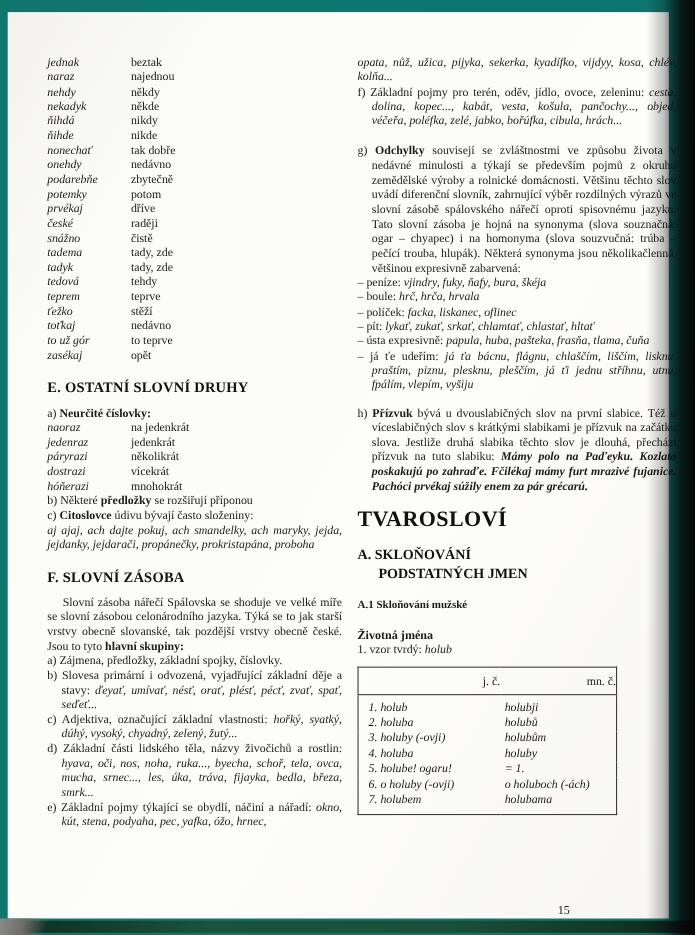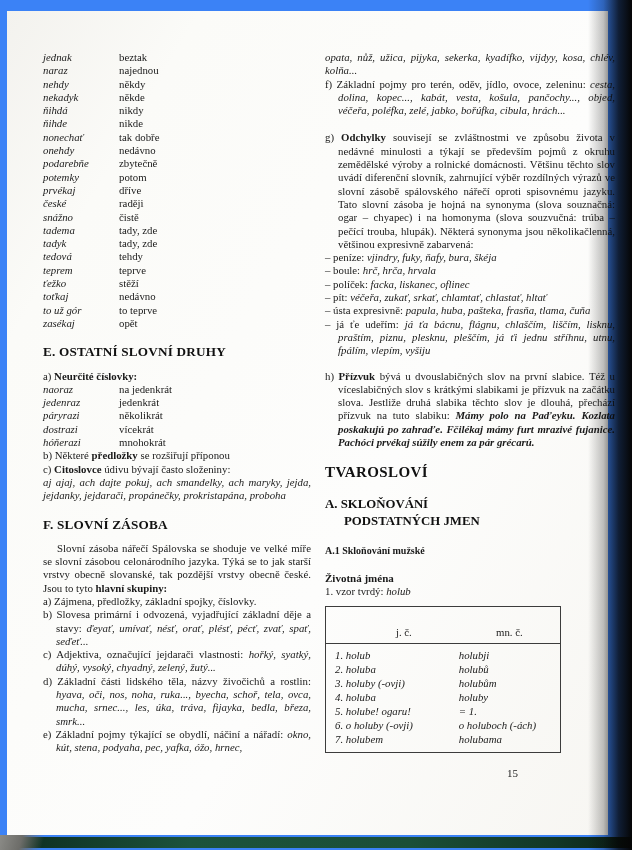--- a/index.html
+++ b/index.html
@@ -1,18 +1,18 @@
 <!DOCTYPE html>
 <html><head>
 <meta charset="utf-8">
 <style>
   html,body { margin:0; padding:0; background:#000; }
   .canvas {
     position:relative; width:632px; height:850px; overflow:hidden;
-    background:#3b82f6;
+    background:#0f766e;
     font-family:"Liberation Serif", serif;
   }
   .page {
     position:absolute; left:7px; top:11px; width:601px; height:824px;
     background:linear-gradient(120deg,#f3f2ee 0%,#fbfbf8 18%,#fdfdfc 60%,#f7f6f2 100%);
   }
   .edge-right {
     position:absolute; top:0; right:0; width:44px; height:100%;
     background:linear-gradient(to right, rgba(5,5,5,0) 0%, rgba(10,10,10,0.25) 35%, rgba(5,5,5,0.8) 70%, #050505 100%);
     pointer-events:none; z-index:5;
@@ -33,47 +33,47 @@
 
   .pair { display:flex; }
   .pair .d { width:76px; flex-shrink:0; font-style:italic; }
   .it { font-style:italic; }
   .b  { font-weight:bold; }
   .just { text-align:justify; }
   .hang { padding-left:13px; text-indent:-13px; text-align:justify; }
   .indent1 { text-indent:14px; }
 
   .h-section { font-size:13.2px; font-weight:bold; letter-spacing:0.2px; margin:15px 0 11px 0; color:#111; }
-  .h-tvaro   { font-size:15px;   font-weight:bold; letter-spacing:0.4px; margin:17px 0 0 0; color:#111; }
+  .h-tvaro   { font-size:20px;   font-weight:bold; letter-spacing:0.4px; margin:17px 0 0 0; color:#111; }
   .h-sklon   { font-size:12.8px; font-weight:bold; margin:16px 0 0 0; color:#111; line-height:17px; }
   .h-sklon .line2 { padding-left:19px; }
   .h-a1      { font-size:10px; font-weight:bold; margin:14px 0 0 0; }
   .h-zivotna { font-size:11px;   font-weight:bold; margin:15px 0 0 0; }
   .gap-s { margin-top:12px; }
   .gap-m { margin-top:14px; }
 
   .syn::before { content:"– "; }
   .syn { padding-left:13px; text-indent:-13px; text-align:justify; }
 
   .decl-table {
     width:236px; border-collapse:collapse; margin-top:7px;
     border:1.5px solid #3c3c3c; font-size:10.8px; color:#191919;
   }
   .decl-table th {
-    font-weight:normal; text-align:center; border-bottom:1.5px solid #3c3c3c;
-    padding:19px 0 4px 0;
+    font-weight:normal; text-align:right; border-bottom:1.5px solid #3c3c3c;
+    padding:7px 0 4px 0;
   }
   .decl-table th.c1 { padding-left:27px; width:55%; }
   .decl-table th.c2 { padding-left:4px; }
   .decl-table td { font-style:italic; padding:0.4px 0 0.4px 9px; }
   .decl-table td.c2 { padding-left:4px;margin-left:24px; }
   .decl-table tbody tr:first-child td { padding-top:5px; }
   .decl-table tbody tr:last-child td { padding-bottom:5px; }
 
-  .page-num { position:absolute; left:500px; top:756px; font-size:11px; color:#222;font-family:Liberation Serif, serif; }
+  .page-num { position:absolute; left:500px; top:811px; font-size:11px; color:#222;font-family:Liberation Serif, serif; }
 </style>
 </head>
 <body>
 
 <div class="canvas">
   <div class="page">
 
     <div class="col col-left">
 
       <div>
@@ -207,21 +207,21 @@
         <span>Slovní zásoba nářečí Spálovska se shoduje ve velké míře se slovní zásobou celonárodního jazyka. Týká se to jak starší vrstvy obecně slovanské, tak pozdější vrstvy obecně české. Jsou to tyto </span><span class="b">hlavní skupiny:</span>
       </div>
 
       <div class="hang">
         <span>a) </span><span>Zájmena, předložky, základní spojky, číslovky.</span>
       </div>
       <div class="hang">
         <span>b) </span><span>Slovesa primární i odvozená, vyjadřující základní děje a stavy: </span><span class="it">ďeyať, umívať, nésť, orať, plésť, pécť, zvať, spať, seďeť...</span>
       </div>
       <div class="hang">
-        <span>c) </span><span>Adjektiva, označující jejdarači vlastnosti: </span><span class="it">hořký, syatký, dúhý, vysoký, chyadný, zelený, žutý...</span>
+        <span>c) </span><span>Adjektiva, označující základní vlastnosti: </span><span class="it">hořký, syatký, dúhý, vysoký, chyadný, zelený, žutý...</span>
       </div>
       <div class="hang">
         <span>d) </span><span>Základní části lidského těla, názvy živočichů a rostlin: </span><span class="it">hyava, oči, nos, noha, ruka..., byecha, schoř, tela, ovca, mucha, srnec..., les, úka, tráva, fijayka, bedla, březa, smrk...</span>
       </div>
       <div class="hang">
         <span>e) </span><span>Základní pojmy týkající se obydlí, náčiní a nářadí: </span><span class="it">okno, kút, stena, podyaha, pec, yafka, óžo, hrnec,</span>
       </div>
     </div>
 
     <div class="col col-right">
@@ -233,21 +233,21 @@
       </div>
 
       <div class="hang gap-m">
         <span>g) </span><span class="b">Odchylky</span><span> souvisejí se zvláštnostmi ve způsobu života v nedávné minulosti a týkají se především pojmů z okruhu zemědělské výroby a rolnické domácnosti. Většinu těchto slov uvádí diferenční slovník, zahrnující výběr rozdílných výrazů ve slovní zásobě spálovského nářečí oproti spisovnému jazyku. Tato slovní zásoba je hojná na synonyma (slova souznačná: ogar – chyapec) i na homonyma (slova souzvučná: trúba – pečící trouba, hlupák). Některá synonyma jsou několikačlenná, většinou expresivně zabarvená:</span>
       </div>
 
       <div>
         <div class="syn"><span>peníze: </span><span class="it">vjindry, fuky, ňafy, bura, škéja</span></div>
         <div class="syn"><span>boule: </span><span class="it">hrč, hrča, hrvala</span></div>
         <div class="syn"><span>políček: </span><span class="it">facka, liskanec, oflinec</span></div>
-        <div class="syn"><span>pít: </span><span class="it">véčeřa, zukať, srkať, chlamtať, chlastať, hltať</span></div>
+        <div class="syn"><span>pít: </span><span class="it">lykať, zukať, srkať, chlamtať, chlastať, hltať</span></div>
         <div class="syn"><span>ústa expresivně: </span><span class="it">papula, huba, pašteka, frasňa, tlama, čuňa</span></div>
         <div class="syn"><span>já ťe udeřím: </span><span class="it">já ťa bácnu, flágnu, chlaščím, liščím, lisknu, praštím, piznu, plesknu, pleščím, já ťi jednu stříhnu, utnu, fpálím, vlepím, vyšiju</span></div>
       </div>
 
       <div class="hang gap-s">
         <span>h) </span><span class="b">Přízvuk</span><span> bývá u dvouslabičných slov na první slabice. Též u víceslabičných slov s krátkými slabikami je přízvuk na začátku slova. Jestliže druhá slabika těchto slov je dlouhá, přechází přízvuk na tuto slabiku: </span><span class="it b">Mámy polo na Paďeyku. Kozlata poskakujú po zahraďe. Fčilékaj mámy furt mrazivé fujanice. Pachóci prvékaj súžily enem za pár grécarú.</span>
       </div>
 
       <div class="h-tvaro">TVAROSLOVÍ</div>
 

